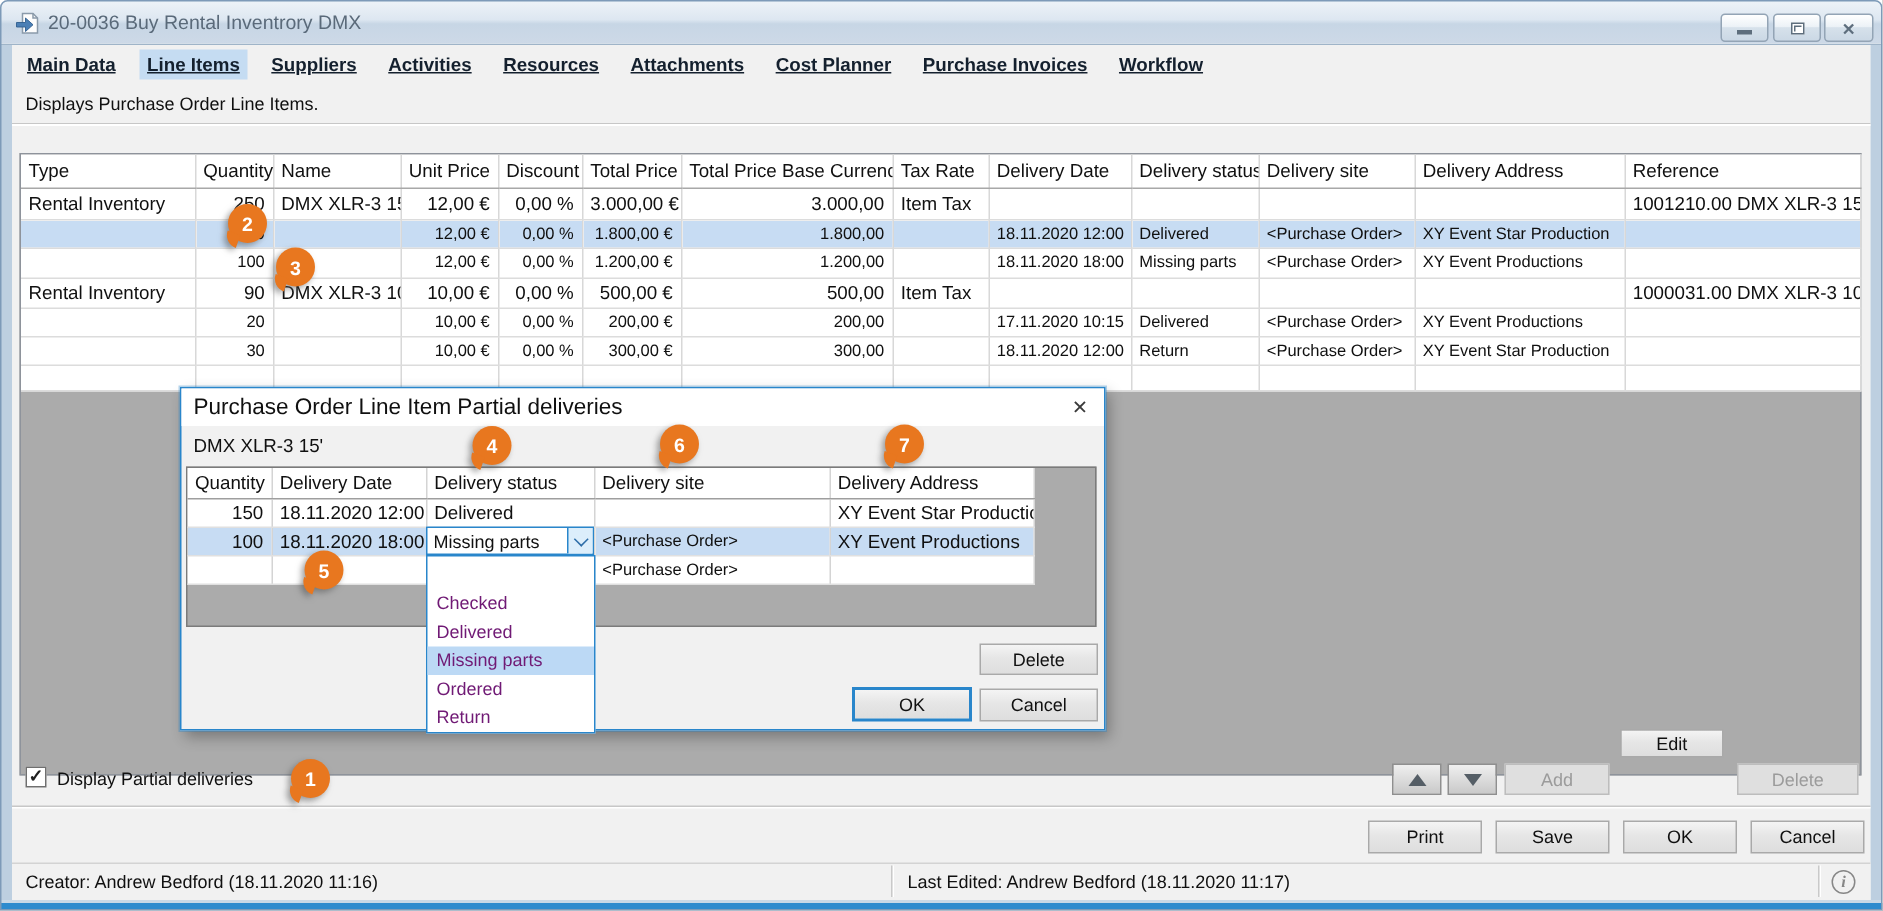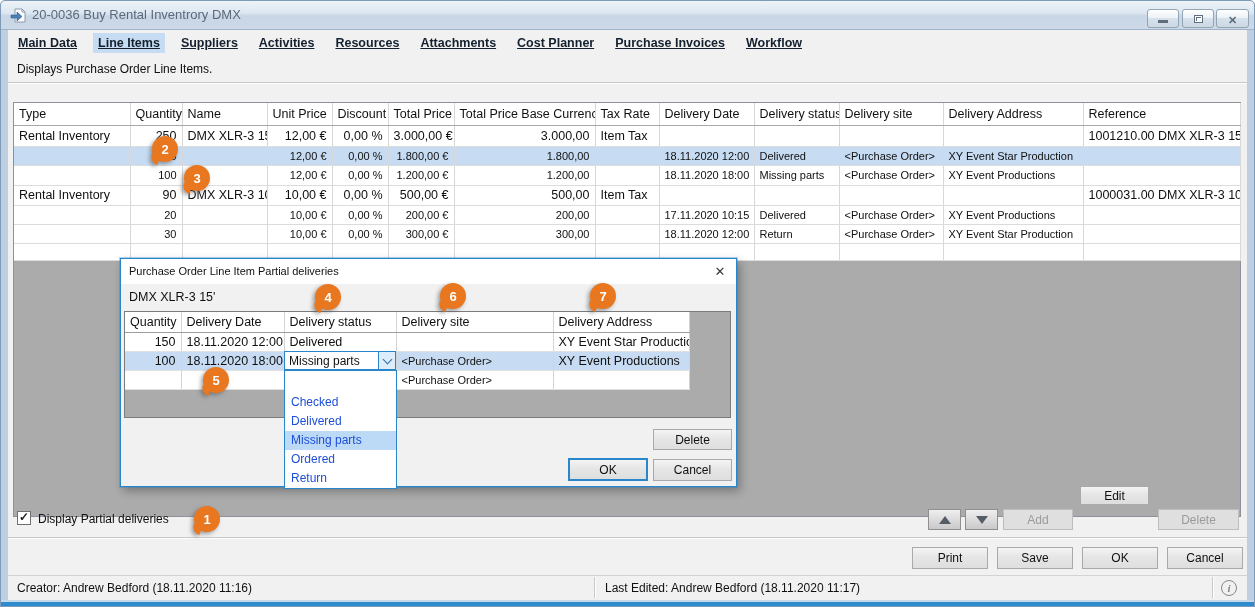--- a/index.html
+++ b/index.html
@@ -85,21 +85,21 @@
     box-sizing:border-box;display:flex;align-items:center;justify-content:center;}
   #info-icon::before{content:"i";font-family:"Liberation Serif",serif;font-style:italic;
     font-size:11px;font-weight:bold;color:#878787;}
 
   
   #dialog{left:120px;top:258px;width:615px;height:227px;background:#F1F1F1;
     border:1px solid #2986CB;box-sizing:content-box;z-index:10;
     box-shadow:0 0 0 1px rgba(41,134,203,.35), 3px 4px 9px rgba(0,0,0,.30);}
   #dialog .in{position:absolute;}
   #dlg-titlebar{left:0;top:0;width:615px;height:25px;background:#FFFFFF;}
-  #dlg-title{left:8px;top:0;height:25px;line-height:25px;font-size:11px;color:#101010;position:absolute;}
+  #dlg-title{left:8px;top:0;height:25px;line-height:25px;font-size:15px;color:#101010;position:absolute;}
   #dlg-close{right:8px;top:4px;width:16px;height:16px;position:absolute;display:flex;align-items:center;justify-content:center;}
   #dlg-close::before{content:"\2715";font-size:13px;color:#3A3A3A;}
   #dlg-sub{left:8px;top:25px;height:27px;line-height:27px;font-size:12.5px;color:#101010;}
   #dlg-panel{left:3px;top:52px;width:607px;height:107px;background:#ABABAB;border:1px solid #7B7B7B;box-sizing:border-box;}
   #dg{width:564px;}
   #dg th,#dg td{border-right:1px solid #D4D4D4;border-bottom:1px solid #E0E0E0;padding:0 5px;
     overflow:hidden;white-space:nowrap;font-size:12.5px;text-align:left;font-weight:normal;color:#101010;}
   #dg th{border-bottom:1px solid #9E9E9E;}
   #dg tr.sel td{background:#C7DCF3;}
   #dg td.ph{font-size:11px;}
@@ -107,21 +107,21 @@
 
   #combobox{left:163px;top:92px;width:112px;height:19px;border:1px solid #2986CB;background:#fff;
     box-sizing:border-box;display:flex;align-items:center;z-index:15;}
   #combobox .val{flex:1;font-size:12px;padding-left:4px;color:#101010;white-space:nowrap;overflow:hidden;}
   #combo-arrow{width:17px;height:100%;background:#DCEEFB;border-left:1px solid #2986CB;
     display:flex;align-items:center;justify-content:center;box-sizing:border-box;}
   #combo-arrow::before{content:"";width:6px;height:6px;border-right:1.6px solid #2D6DA8;
     border-bottom:1.6px solid #2D6DA8;transform:rotate(45deg);margin-top:-3px;}
 
   #dropdown{left:163px;top:111px;width:113px;border:1px solid #2986CB;background:#fff;z-index:30;box-sizing:border-box;}
-  .dd-item{height:19px;line-height:19px;font-size:12px;padding-left:6px;color:#1d4ed8;white-space:nowrap;}
+  .dd-item{height:19px;line-height:19px;font-size:12px;padding-left:6px;color:#701a75;white-space:nowrap;}
   .dd-item.blank{height:22px;}
   .dd-item.selected{background:#BCD9F5;}
 
   #dlg-delete{left:532px;top:170px;width:79px;height:21px;}
   #dlg-ok{left:447px;top:199px;width:80px;height:23px;border:2px solid #2986CB;}
   #dlg-cancel{left:532px;top:200px;width:79px;height:22px;}
 
   
   .badge{position:absolute;width:26px;height:26px;border-radius:50%;background:#E8771F;
     color:#fff;font-size:13px;font-weight:bold;display:flex;align-items:center;justify-content:center;

